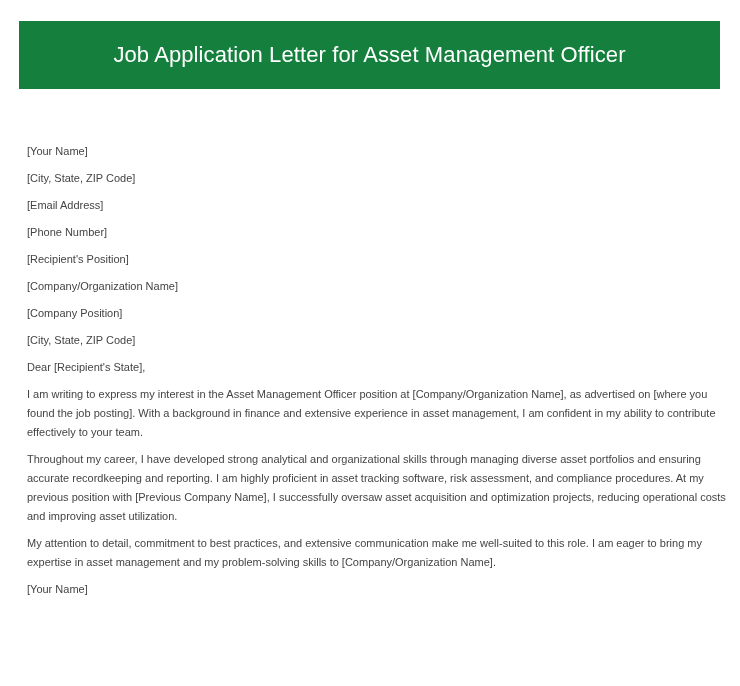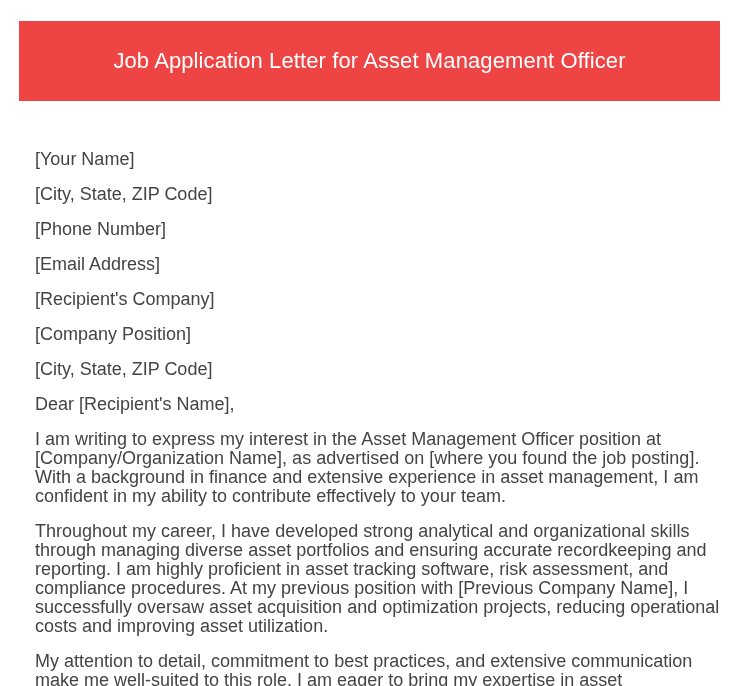--- a/index.html
+++ b/index.html
@@ -19,22 +19,22 @@
     width: 740px;
     height: 686px;
     background: #ffffff;
   }
 
   .title-banner {
     position: absolute;
     left: 19px;
     top: 21px;
     width: 701px;
-    height: 80px;
-    background: #ef4444;
+    height: 68px;
+    background: #15803d;
     display: flex;
     align-items: center;
     justify-content: center;
     box-sizing: border-box;
   }
 
   .title-banner .title-text {
     color: #ffffff;
     font-family: "Liberation Sans", sans-serif;
     font-size: 22px;
@@ -50,47 +50,48 @@
     left: 19px;
     top: 134px;
     width: 720px;
     color: #444444;
     font-family: "Liberation Sans", sans-serif;
     font-size: 14.7px;
     line-height: 19px;
   }
 
   .letter-line {
-    margin: 16px;
+    margin: 8px;
     padding: 0;
     color: #444444;
     font-family: "Liberation Sans", sans-serif;
-    font-size: 18px;
+    font-size: 11px;
     line-height: 19px;
     text-align: left;
     word-wrap: break-word;
   }
 </style>
 </head>
 <body>
 
 <div class="page">
 
   <div class="title-banner">
     <div class="title-text">Job Application Letter for Asset Management Officer</div>
   </div>
 
   <div class="letter-body">
     <p class="letter-line">[Your Name]</p>
     <p class="letter-line">[City, State, ZIP Code]</p>
+    <p class="letter-line">[Email Address]</p>
     <p class="letter-line">[Phone Number]</p>
-    <p class="letter-line">[Email Address]</p>
-    <p class="letter-line">[Recipient's Company]</p>
+    <p class="letter-line">[Recipient's Position]</p>
+    <p class="letter-line">[Company/Organization Name]</p>
     <p class="letter-line">[Company Position]</p>
     <p class="letter-line">[City, State, ZIP Code]</p>
-    <p class="letter-line">Dear [Recipient's Name],</p>
+    <p class="letter-line">Dear [Recipient's State],</p>
     <p class="letter-line">I am writing to express my interest in the Asset Management Officer position at [Company/Organization Name], as advertised on [where you found the job posting]. With a background in finance and extensive experience in asset management, I am confident in my ability to contribute effectively to your team.</p>
     <p class="letter-line">Throughout my career, I have developed strong analytical and organizational skills through managing diverse asset portfolios and ensuring accurate recordkeeping and reporting. I am highly proficient in asset tracking software, risk assessment, and compliance procedures. At my previous position with [Previous Company Name], I successfully oversaw asset acquisition and optimization projects, reducing operational costs and improving asset utilization.</p>
     <p class="letter-line">My attention to detail, commitment to best practices, and extensive communication make me well-suited to this role. I am eager to bring my expertise in asset management and my problem-solving skills to [Company/Organization Name].</p>
     <p class="letter-line">[Your Name]</p>
   </div>
 
 </div>
 
 </body></html>

